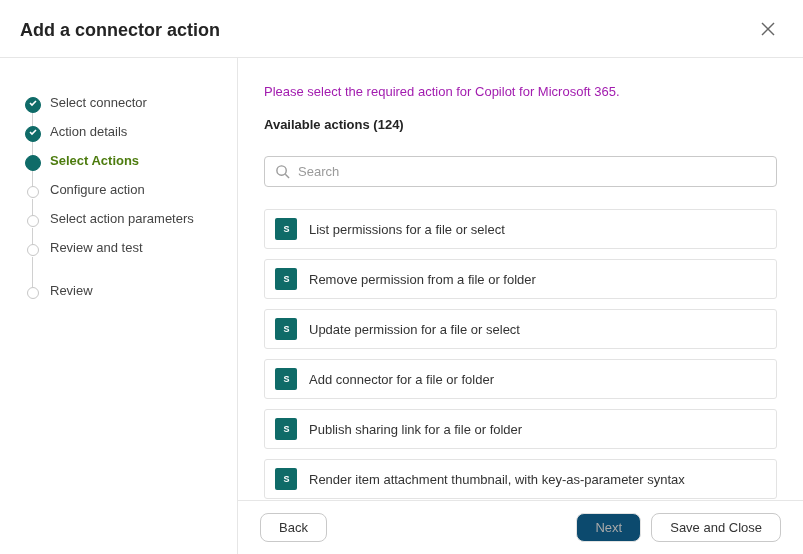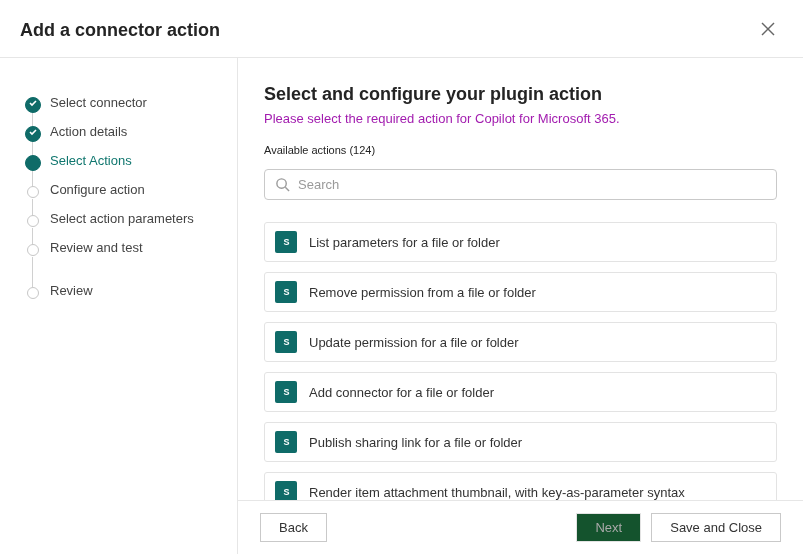--- a/index.html
+++ b/index.html
@@ -86,22 +86,22 @@
     background: #0f6b68;
     border-color: #0f6b68;
   }
   .step.done .tick {
     position: absolute;
     left: 8px; top: 10px;
     z-index: 2;
     pointer-events: none;
   }
   .step.current {
-    font-weight: 400;
-    color: #0f766e;
+    font-weight: 700;
+    color: #4d7c0f;
   }
   .step.current::before {
     background: #0f6b68;
     border-color: #0f6b68;
   }
   .step.gap::after { height: 30px; }
   .step.gap { margin-bottom: 14px; }
 
   .main {
     flex: 1;
@@ -121,23 +121,23 @@
     margin: 0 0 6px 0;
     font-size: 18px;
     font-weight: 600;
   }
   .desc {
     margin: 0 0 18px 0;
     font-size: 13px;
     color: #a21caf;
   }
   .avail-label {
-    font-size: 11px;
-    font-weight: 400;
-    margin-bottom: 13px;
+    font-size: 13px;
+    font-weight: 700;
+    margin-bottom: 24px;
   }
   .search-wrap {
     display: flex;
     align-items: center;
     border: 1px solid #c9c9c9;
     border-radius: 4px;
     padding: 6px 10px;
     margin-bottom: 22px;
   }
   .search-wrap svg { flex-shrink: 0; }
@@ -189,29 +189,29 @@
     border-top: 1px solid #e6e6e6;
     padding: 12px 22px;
     display: flex;
     align-items: center;
     justify-content: space-between;
   }
   .footer-right { display: flex; gap: 10px; }
   .btn {
     font-size: 13px;
     padding: 6px 18px;
-    border-radius: 0;
+    border-radius: 8px;
     border: 1px solid #c9c9c9;
     background: #fff;
     cursor: pointer;
     color: #333;
   }
   .btn.secondary { background: #fff; }
   .btn.disabled {
-    background: #14532d;
+    background: #0c4a6e;
     border-color: #e3e3e3;
     color: #a9a9a9;
     cursor: default;
   }
 </style>
 </head>
 <body>
 
 <div class="page">
   <div class="titlebar">
@@ -236,51 +236,50 @@
           <li class="step current"><span>Select Actions</span></li>
           <li class="step pending"><span>Configure action</span></li>
           <li class="step pending"><span>Select action parameters</span></li>
           <li class="step pending gap"><span>Review and test</span></li>
           <li class="step pending"><span>Review</span></li>
         </ul>
     </nav>
 
     <section class="main">
       <div class="main-body">
-        <h2>Select and configure your plugin action</h2>
         <p class="desc">Please select the required action for Copilot for Microsoft 365.</p>
 
         <div class="avail-label">Available actions (124)</div>
 
         <div class="search-wrap">
           <svg width="15" height="15" viewBox="0 0 16 16">
             <circle cx="7" cy="7" r="5" fill="none" stroke="#9a9a9a" stroke-width="1.5"></circle>
             <line x1="11" y1="11" x2="15" y2="15" stroke="#9a9a9a" stroke-width="1.5"></line>
           </svg>
           <input class="search-input" type="text" placeholder="Search" style="">
         </div>
 
         <div class="action-list" id="action-list">
             <div class="action-item">
               <div class="action-icon">
                 <span>S</span>
               </div>
-              <div class="action-label">List parameters for a file or folder</div>
+              <div class="action-label">List permissions for a file or select</div>
             </div>
             <div class="action-item">
               <div class="action-icon">
                 <span>S</span>
               </div>
               <div class="action-label">Remove permission from a file or folder</div>
             </div>
             <div class="action-item">
               <div class="action-icon">
                 <span>S</span>
               </div>
-              <div class="action-label">Update permission for a file or folder</div>
+              <div class="action-label">Update permission for a file or select</div>
             </div>
             <div class="action-item">
               <div class="action-icon">
                 <span>S</span>
               </div>
               <div class="action-label">Add connector for a file or folder</div>
             </div>
             <div class="action-item">
               <div class="action-icon">
                 <span>S</span>

